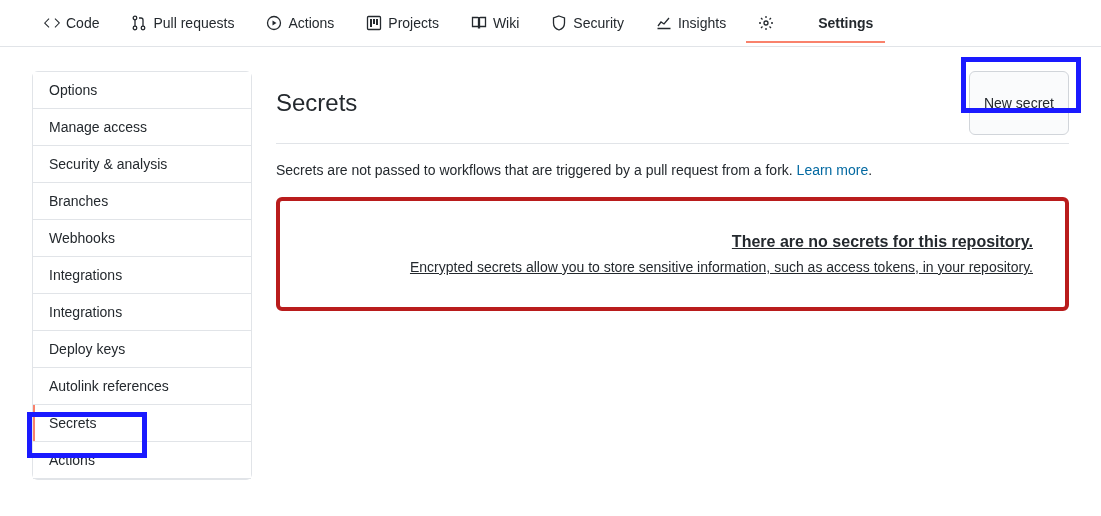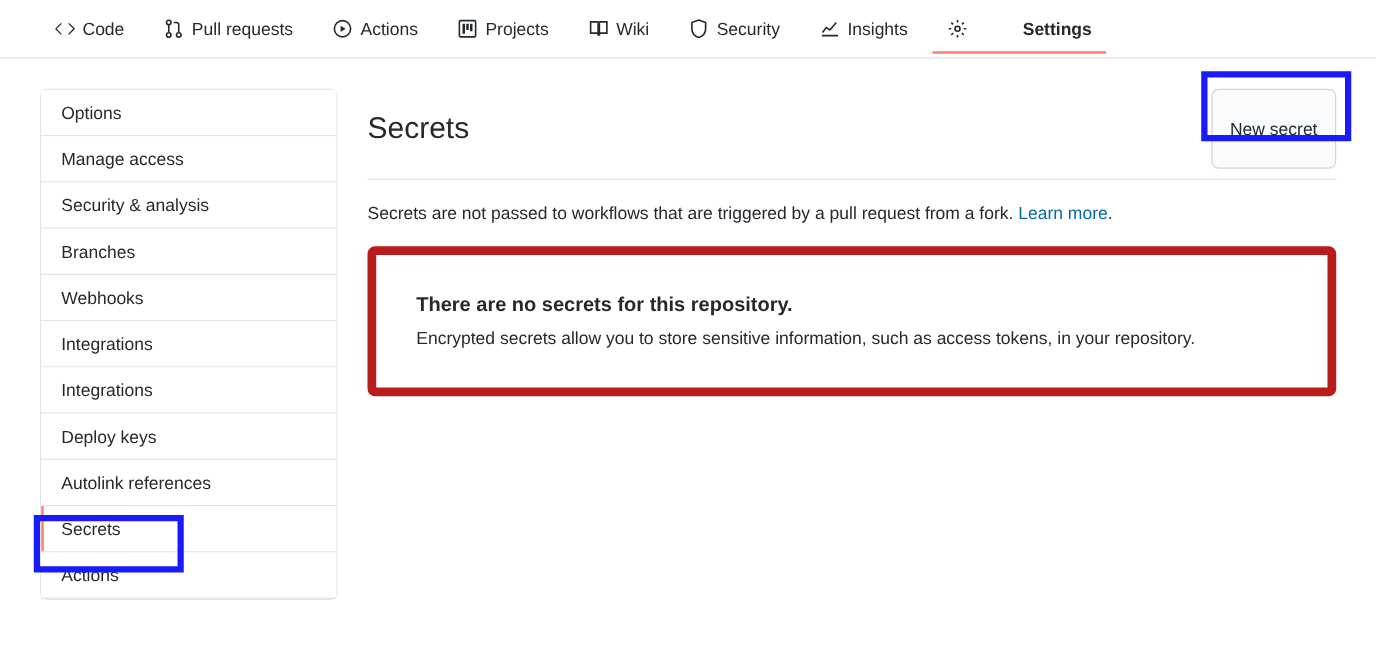--- a/index.html
+++ b/index.html
@@ -3,32 +3,32 @@
 <meta charset="utf-8">
 <style>
 * { box-sizing: border-box; margin: 0; padding: 0; }
 body { font-family: -apple-system, BlinkMacSystemFont, "Segoe UI", Helvetica, Arial, sans-serif; color: #24292e; background: #fff; font-size: 14px; }
 .topnav { display: flex; align-items: center; padding: 0 32px; border-bottom: 1px solid #e1e4e8; height: 47px; gap: 8px;}
 .tab { display: flex; align-items: center; gap: 6px; padding: 12px 12px 10px; color: #24292e; cursor: pointer; white-space: nowrap; border-bottom: 2px solid transparent; }
 .tab.active { border-bottom: 2px solid #f9826c; font-weight: 600; gap: 44px; }
 .tab .icon { width: 16px; height: 16px; display: inline-flex; align-items: center; justify-content: center; }
 .counter { background: #d1d5da80; border-radius: 10px; padding: 0 6px; font-size: 12px; line-height: 18px; min-width: 18px; text-align: center;}
 .content { display: flex; padding: 24px 32px; gap: 24px; align-items: flex-start;}
-.sidemenu { width: 238px; border: 1px solid #e1e4e8; border-radius: 6px; overflow: visible; flex-shrink: 0;}
+.sidemenu { width: 220px; border: 1px solid #e1e4e8; border-radius: 6px; overflow: visible; flex-shrink: 0;}
 .menuitem { padding: 10px 16px; border-bottom: 1px solid #e1e4e8; color: #24292e; cursor: pointer; background: #fff; position: relative;}
 .menuitem:last-child { border-bottom: none; }
 .menuitem.selected::before { content:""; position:absolute; left:0; top:0; bottom:0; width:2px; background:#f9826c; }
 .hlbox { position: absolute; border: 5px solid #1a1aff; pointer-events: none; }
 .main { flex: 1; }
 .pagehead { display:flex; justify-content: space-between; align-items: center; padding-bottom: 8px; border-bottom: 1px solid #e1e4e8; margin-bottom: 16px; position: relative;}
 .pagehead h2 { font-size: 24px; font-weight: 400; }
 .btn { border: 1px solid #d1d5da; border-radius: 6px; padding: 23px 14px; background: #fafbfc; font-size: 14px; font-weight: 500; cursor: pointer; color: #24292e; }
 .para { margin-bottom: 14px; line-height: 1.5; color: #24292e; font-size: 14px;}
 .link { color: #0369a1; cursor: pointer; }
-.emptybox { border: 7px solid #b91c1c; border-radius: 6px; padding: 32px; text-align: left; margin-top: 16px;}
+.emptybox { border: 4px solid #b91c1c; border-radius: 6px; padding: 32px; text-align: right; margin-top: 16px; text-decoration: underline;}
 .emptybox h3 { font-size: 16px; font-weight: 600; margin-bottom: 8px;}
 .emptybox p { font-size: 14px; color: #24292e;}
 svg { fill: currentColor; }
 </style>
 </head>
 <body>
 
 <nav class="topnav">
   <div class="tab">
     <span class="icon">

